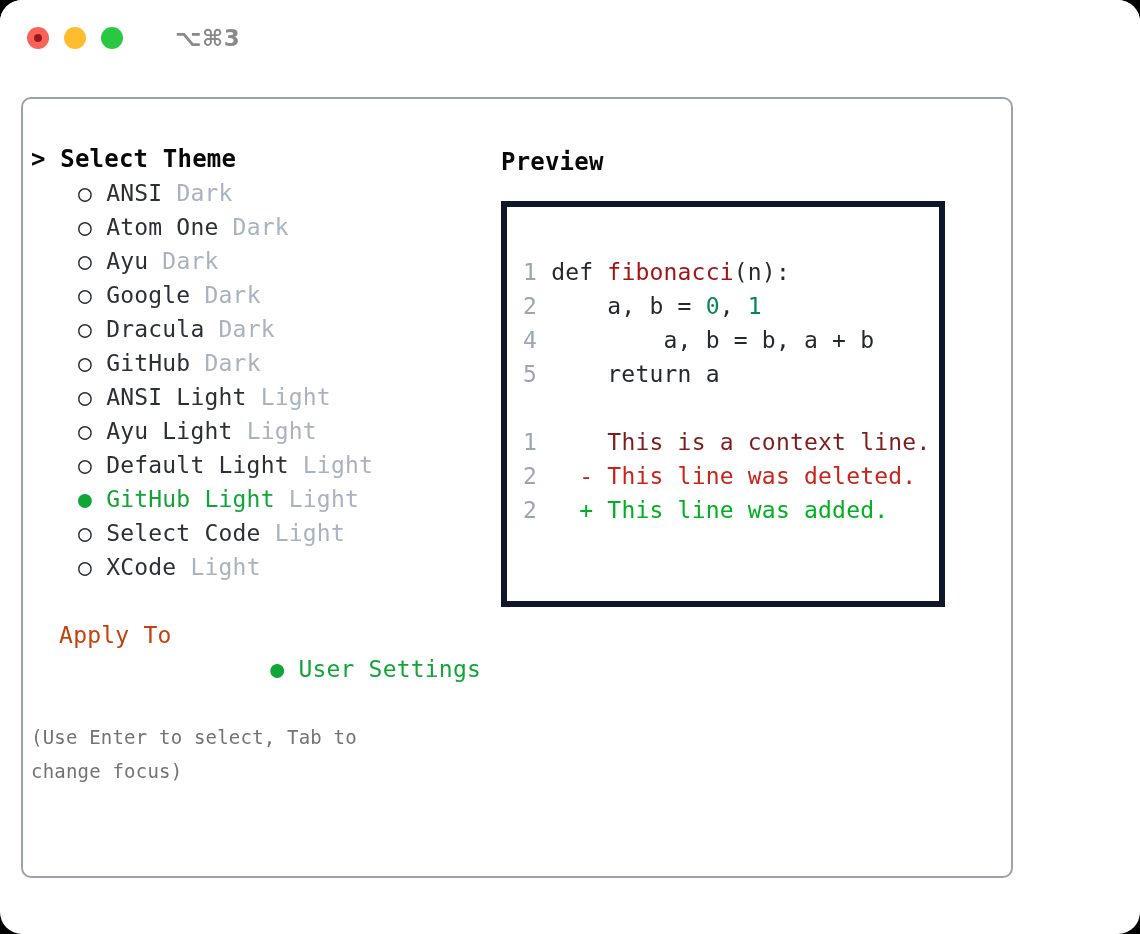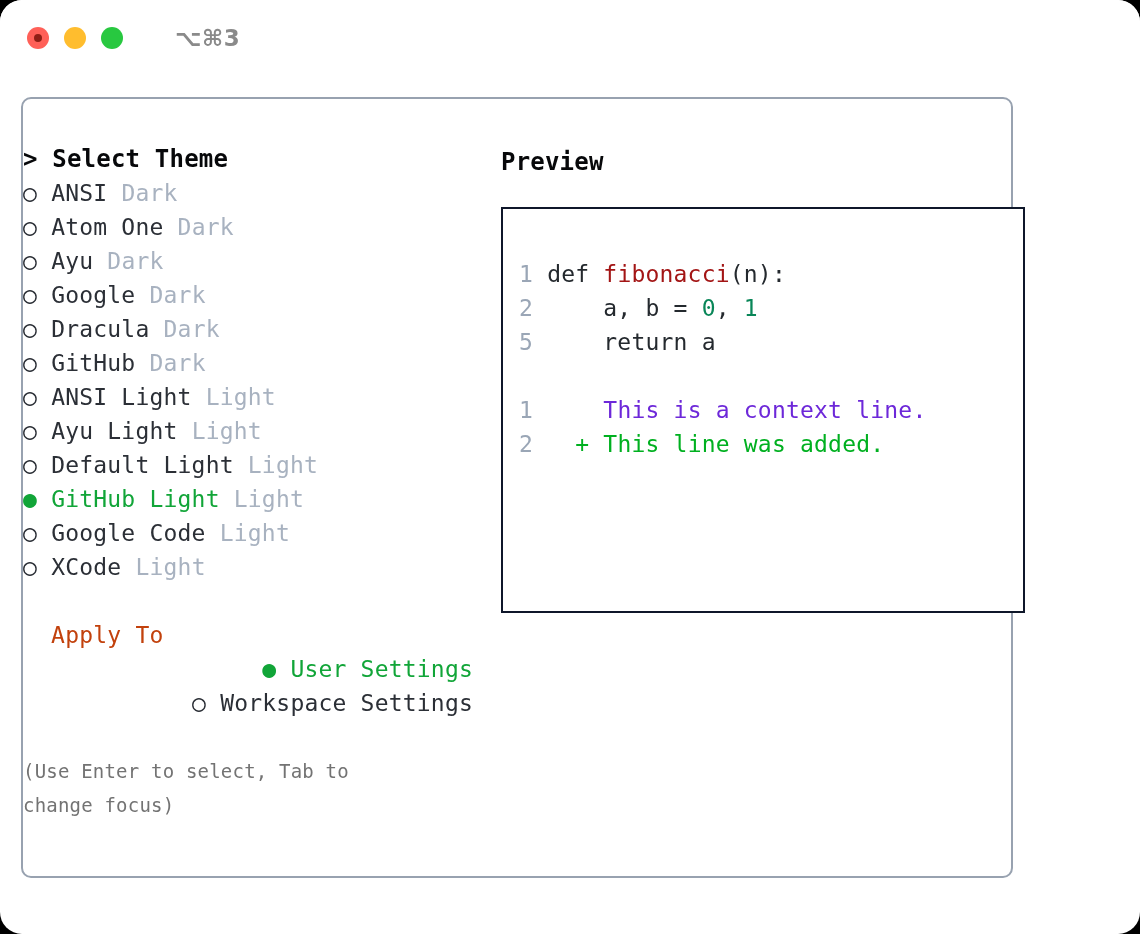--- a/index.html
+++ b/index.html
@@ -84,35 +84,35 @@
 
   .panel-inner {
     position: relative;
     width: 100%;
     height: 100%;
   }
 
   
   .left-col {
     position: absolute;
-    left: 0;
+    left: 8px;
     top: 43px;
     width: 450px;
   }
 
   .list-header {
     font-size: 24px;
     font-weight: 700;
     color: #07080a;
     line-height: 34px;
     white-space: pre;
     letter-spacing: 0.2px;
   }
 
-  .theme-list { margin-top: 0; }
+  .theme-list { margin-top: 0; margin-left: 47px; }
 
   .theme-row {
     font-size: 23px;
     line-height: 34px;
     white-space: pre;
     color: #2b2f36;
     letter-spacing: 0.2px;
   }
   .theme-row .bullet { color: #2b2f36; }
   .theme-row .name   { color: #2b2f36; }
@@ -161,24 +161,24 @@
 
   .preview-title {
     font-size: 24px;
     font-weight: 700;
     color: #07080a;
     line-height: 34px;
     letter-spacing: 0.2px;
   }
 
   .preview-box {
-    margin-top: 28px;
-    width: 524px;
+    margin-top: 22px;
+    width: 444px;
     height: 406px;
-    border: 2px solid #0f172a;
+    border: 6px solid #0f172a;
     box-sizing: border-box;
     background: #ffffff;
     position: relative;
   }
 
   .code-area {
     position: absolute;
     left: 16px;
     top: 48px;
     right: 8px;
@@ -200,21 +200,21 @@
   .tok-builtin{ color: #1a8cc8; }
   .tok-plain  { color: #24292e; }
 
   .diff-block { margin-top: 34px; }
   .diff-line {
     font-size: 23px;
     line-height: 34px;
     white-space: pre;
     letter-spacing: 0.2px;
   }
-  .diff-ctx { color: #6d28d9; }
+  .diff-ctx { color: #7f1d1d; }
   .diff-del { color: #c9241a; }
   .diff-add { color: #00b020; }
 </style>
 </head>
 <body>
 
 <div class="window">
 
   <div class="titlebar">
     <div class="traffic">
@@ -249,57 +249,58 @@
           <div class="theme-row"><span class="bullet">○</span><span class="name"> </span><span class="name">GitHub</span><span class="kind"> </span><span class="kind">Dark</span></div>
 
           <div class="theme-row"><span class="bullet">○</span><span class="name"> </span><span class="name">ANSI Light</span><span class="kind"> </span><span class="kind">Light</span></div>
 
           <div class="theme-row"><span class="bullet">○</span><span class="name"> </span><span class="name">Ayu Light</span><span class="kind"> </span><span class="kind">Light</span></div>
 
           <div class="theme-row"><span class="bullet">○</span><span class="name"> </span><span class="name">Default Light</span><span class="kind"> </span><span class="kind">Light</span></div>
 
           <div class="theme-row selected"><span class="bullet">●</span><span class="name"> </span><span class="name">GitHub Light</span><span class="kind"> </span><span class="kind">Light</span></div>
 
-          <div class="theme-row"><span class="bullet">○</span><span class="name"> </span><span class="name">Google Code</span><span class="kind"> </span><span class="kind">Light</span></div>
+          <div class="theme-row"><span class="bullet">○</span><span class="name"> </span><span class="name">Select Code</span><span class="kind"> </span><span class="kind">Light</span></div>
 
           <div class="theme-row"><span class="bullet">○</span><span class="name"> </span><span class="name">XCode</span><span class="kind"> </span><span class="kind">Light</span></div>
 
         </div>
 
         <div class="section-gap"></div>
 
         <div class="apply-header">  Apply To</div>
 
         <div class="apply-row selected"><span class="bullet">●</span><span class="name"> </span><span class="name">User Settings</span></div>
 
-        <div class="apply-row"><span class="bullet">○</span><span class="name"> </span><span class="name">Workspace Settings</span></div>
 
         <div class="hint">(Use Enter to select, Tab to change focus)</div>
 
       </div>
 
       <div class="right-col">
 
         <div class="preview-title">Preview</div>
 
         <div class="preview-box">
           <div class="code-area">
 
             <div class="code-line"><span class="lineno">1</span><span class="tok-plain"> </span><span class="tok-plain">def </span><span class="tok-func">fibonacci</span><span class="tok-plain">(n):</span></div>
 
             <div class="code-line"><span class="lineno">2</span><span class="tok-plain"> </span><span class="tok-plain">    a, b = </span><span class="tok-num">0</span><span class="tok-plain">, </span><span class="tok-num">1</span></div>
 
 
+            <div class="code-line"><span class="lineno">4</span><span class="tok-plain"> </span><span class="tok-plain">        a, b = b, a + b</span></div>
 
             <div class="code-line"><span class="lineno">5</span><span class="tok-plain"> </span><span class="tok-plain">    return a</span></div>
 
             <div class="diff-block">
 
               <div class="diff-line"><span class="lineno">1</span><span class="diff-ctx">   </span><span class="diff-ctx"> </span><span class="diff-ctx"> </span><span class="diff-ctx">This is a context line.</span></div>
 
+              <div class="diff-line"><span class="lineno">2</span><span class="diff-del">   </span><span class="diff-del">-</span><span class="diff-del"> </span><span class="diff-del">This line was deleted.</span></div>
 
               <div class="diff-line"><span class="lineno">2</span><span class="diff-add">   </span><span class="diff-add">+</span><span class="diff-add"> </span><span class="diff-add">This line was added.</span></div>
 
             </div>
 
           </div>
         </div>
 
       </div>
 

